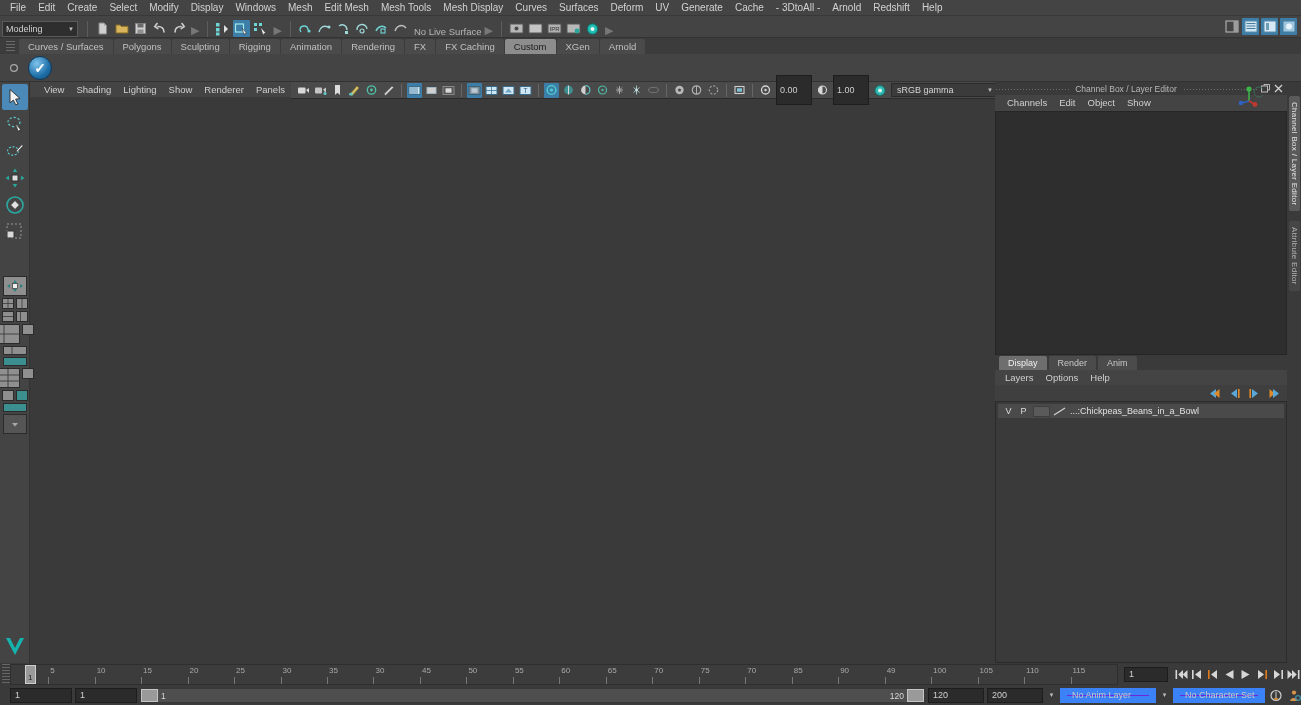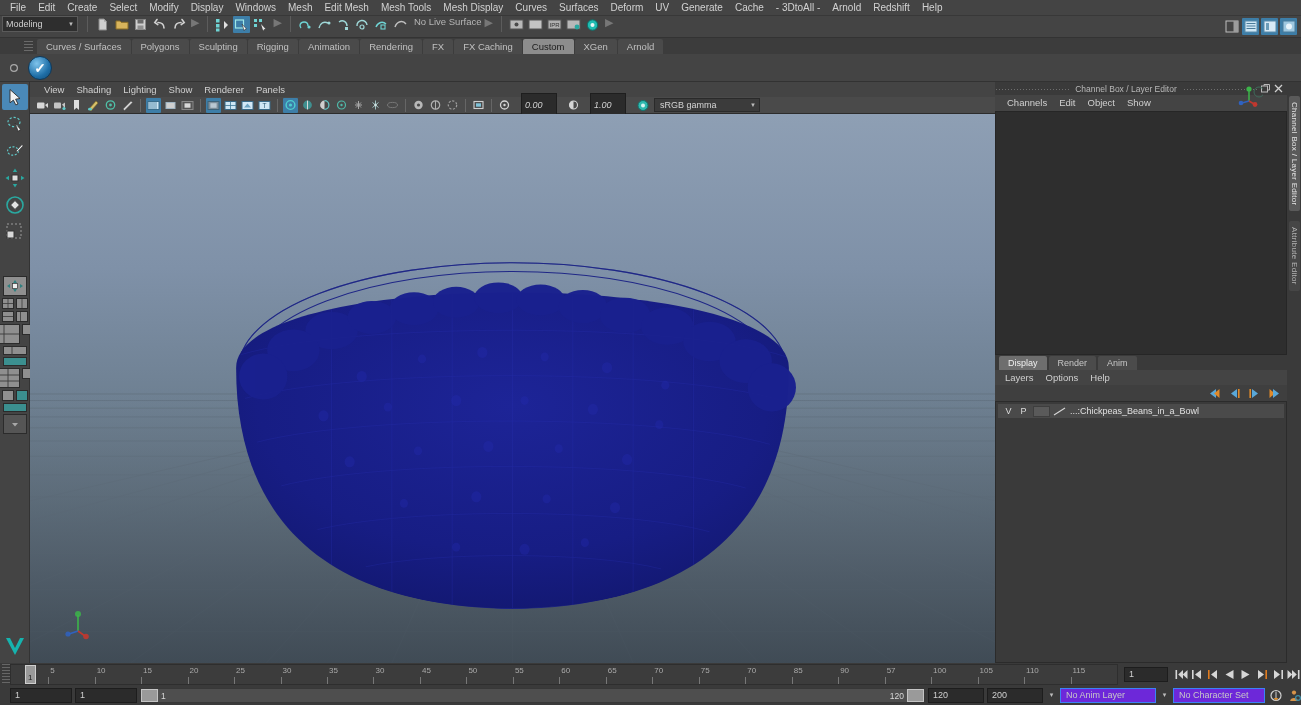--- a/index.html
+++ b/index.html
@@ -34,21 +34,21 @@
   .menubar {
     height: 16px; background: #444; display: flex; align-items: center;
     padding-left: 4px; flex: 0 0 16px; border-bottom: 1px solid #383838;
   }
   .menubar .mi {
     padding: 0 6px; height: 16px; line-height: 16px; font-size: 10px; color: #d2d2d2; white-space: nowrap;
   }
 
   
   .statusbar {
-    height: 22px; background: #444; display: flex; align-items: flex-start;
+    height: 22px; background: #444; display: flex; align-items: flex-end;
     flex: 0 0 22px; padding-left: 2px; position: relative; border-bottom: 1px solid #333;
   }
   .menu-set {
     width: 76px; height: 16px; background: #2e2e2e; border: 1px solid #5a5a5a;
     display: flex; align-items: center; padding: 0 3px; font-size: 9px; color: #d0d0d0;
     justify-content: space-between; margin-right: 4px;
   }
   .menu-set .caret { font-size: 6px; color: #bbb; }
   .tb-sep { width: 1px; height: 16px; background: #5c5c5c; margin: 0 5px; flex: 0 0 1px; }
   .tb-div { color: #777; font-size: 11px; margin: 0 3px; }
@@ -56,21 +56,21 @@
     width: 17px; height: 17px; margin: 0 1px; display: flex; align-items: center; justify-content: center;
     border-radius: 1px; flex: 0 0 17px;
   }
   .tbtn.on { background: #3d7ea8; }
   .nolivesurf { font-size: 9.5px; color: #b6b6b6; margin-left: 4px; white-space: nowrap; }
   .sb-right { position: absolute; right: 3px; top: 2px; display: flex; align-items: center; }
 
   
   .shelf-tabs {
     height: 16px; background: #3c3c3c; display: flex; align-items: flex-end; flex: 0 0 16px;
-    padding-left: 24px;
+    padding-left: 6px;
   }
   .grip {
     width: 9px; height: 14px; flex: 0 0 9px; margin-right: 4px; align-self: center;
     background: repeating-linear-gradient(to bottom, #6a6a6a 0 1px, transparent 1px 3px);
     background-size: 100% 3px; background-position: 0 2px; background-repeat: repeat-y;
   }
   .shelf-tab {
     padding: 0 9px; height: 15px; line-height: 15px; font-size: 9.5px; color: #c0c0c0;
     background: #4a4a4a; margin-right: 1px; border-top-left-radius: 2px; border-top-right-radius: 2px;
     white-space: nowrap;
@@ -114,40 +114,40 @@
   .lbtn.big { width: 24px; height: 20px; }
   .lbtn.wide { width: 24px; height: 9px; }
   .lbtn.teal { background: #3b8f8f; }
   .lbtn.dark { background: #555; }
   .toolbox-spacer { flex: 1 1 auto; }
   .maya-logo {
     width: 22px; height: 22px; margin-bottom: 6px; flex: 0 0 22px;
   }
 
   
-  .vp-col { flex: 1 1 auto; display: flex; flex-direction: column; min-width: 0; }
+  .vp-col { flex: 1 1 auto; display: flex; min-width: 0; }
   .vp-menubar {
     height: 15px; background: #444; display: flex; align-items: center; flex: 0 0 15px;
     padding-left: 8px;
   }
   .vp-menubar .vm { padding: 0 6px; font-size: 9.5px; color: #d0d0d0; line-height: 15px; }
   .vp-toolbar {
     height: 17px; background: #4a4a4a; display: flex; align-items: center; flex: 0 0 17px;
     padding-left: 4px; border-bottom: 1px solid #2c2c2c;
   }
   .vtb {
     width: 15px; height: 15px; margin: 0 1px; display: flex; align-items: center;
     justify-content: center; flex: 0 0 15px; border-radius: 1px;
   }
   .vtb.on { background: #3d7ea8; }
   .vsep { width: 1px; height: 13px; background: #666; margin: 0 4px; flex: 0 0 1px; }
   .vnum {
-    width: 36px; height: 24px; background: #2b2b2b; border: 1px solid #1e1e1e;
+    width: 36px; height: 30px; background: #2b2b2b; border: 1px solid #1e1e1e;
     font-size: 9px; color: #cfcfcf; display: flex; align-items: center; padding-left: 3px;
-    flex: 0 0 36px; margin: 0 8px; font-style: italic;
+    flex: 0 0 36px; margin: 0 2px;
   }
   .vgamma {
     width: 106px; height: 14px; background: #3b3b3b; border: 1px solid #2a2a2a;
     font-size: 9px; color: #d4d4d4; display: flex; align-items: center; justify-content: space-between;
     padding: 0 3px 0 5px; flex: 0 0 106px; margin-left: 3px;
   }
 
   
   .viewport { flex: 1 1 auto; position: relative; overflow: hidden; min-height: 0;
     background: linear-gradient(to bottom, #8e9fb4 0%, #7f91a8 28%, #6e8092 52%, #5f707f 70%, #515f6c 86%, #46525d 100%);
@@ -241,21 +241,21 @@
     flex: 1 1 auto; height: 15px; background: #4e4e4e; border: 1px solid #383838;
     position: relative; display: flex; align-items: center; min-width: 0;
   }
   .range-handle {
     width: 17px; height: 13px; background: #9a9a9a; border: 1px solid #c4c4c4;
     position: absolute; top: 0;
   }
   .range-num { position: absolute; font-size: 8.5px; color: #d8d8d8; top: 2px; }
   .ddbtn { width: 11px; height: 15px; display: flex; align-items: center; justify-content: center; color: #bdbdbd; font-size: 7px; flex: 0 0 11px; }
   .combo {
-    height: 15px; background: #6d28d9; border: 1px solid #3b82f6; font-size: 9px;
+    height: 15px; background: #6d28d9; border: 7px solid #3b82f6; font-size: 9px;
     color: #c8c8c8; display: flex; align-items: center; padding-left: 5px;
   }
   .icbtn { width: 15px; height: 15px; display: flex; align-items: center; justify-content: center; flex: 0 0 15px; }
 
   
   .cmd-row { height: 19px; flex: 0 0 19px; background: #3a3a3a; display: flex; align-items: center; padding-left: 10px; gap: 2px; }
   .mel-lbl {
     width: 34px; height: 15px; background: #545454; border: 1px solid #3c3c3c; font-size: 9px;
     color: #e0e0e0; display: flex; align-items: center; justify-content: center; flex: 0 0 34px;
   }
@@ -1117,21 +1117,21 @@
           <div class="tl-lab" style="left: 57.9832%;">70</div>
           <div class="tl-tick" style="left: 62.1849%;"></div>
           <div class="tl-lab" style="left: 62.1849%;">75</div>
           <div class="tl-tick" style="left: 66.3866%;"></div>
           <div class="tl-lab" style="left: 66.3866%;">70</div>
           <div class="tl-tick" style="left: 70.5882%;"></div>
           <div class="tl-lab" style="left: 70.5882%;">85</div>
           <div class="tl-tick" style="left: 74.7899%;"></div>
           <div class="tl-lab" style="left: 74.7899%;">90</div>
           <div class="tl-tick" style="left: 78.9916%;"></div>
-          <div class="tl-lab" style="left: 78.9916%;">57</div>
+          <div class="tl-lab" style="left: 78.9916%;">49</div>
           <div class="tl-tick" style="left: 83.1933%;"></div>
           <div class="tl-lab" style="left: 83.1933%;">100</div>
           <div class="tl-tick" style="left: 87.395%;"></div>
           <div class="tl-lab" style="left: 87.395%;">105</div>
           <div class="tl-tick" style="left: 91.5966%;"></div>
           <div class="tl-lab" style="left: 91.5966%;">110</div>
           <div class="tl-tick" style="left: 95.7983%;"></div>
           <div class="tl-lab" style="left: 95.7983%;">115</div>
           <div class="tl-tick" style="left: 100%;"></div>
         </div>

